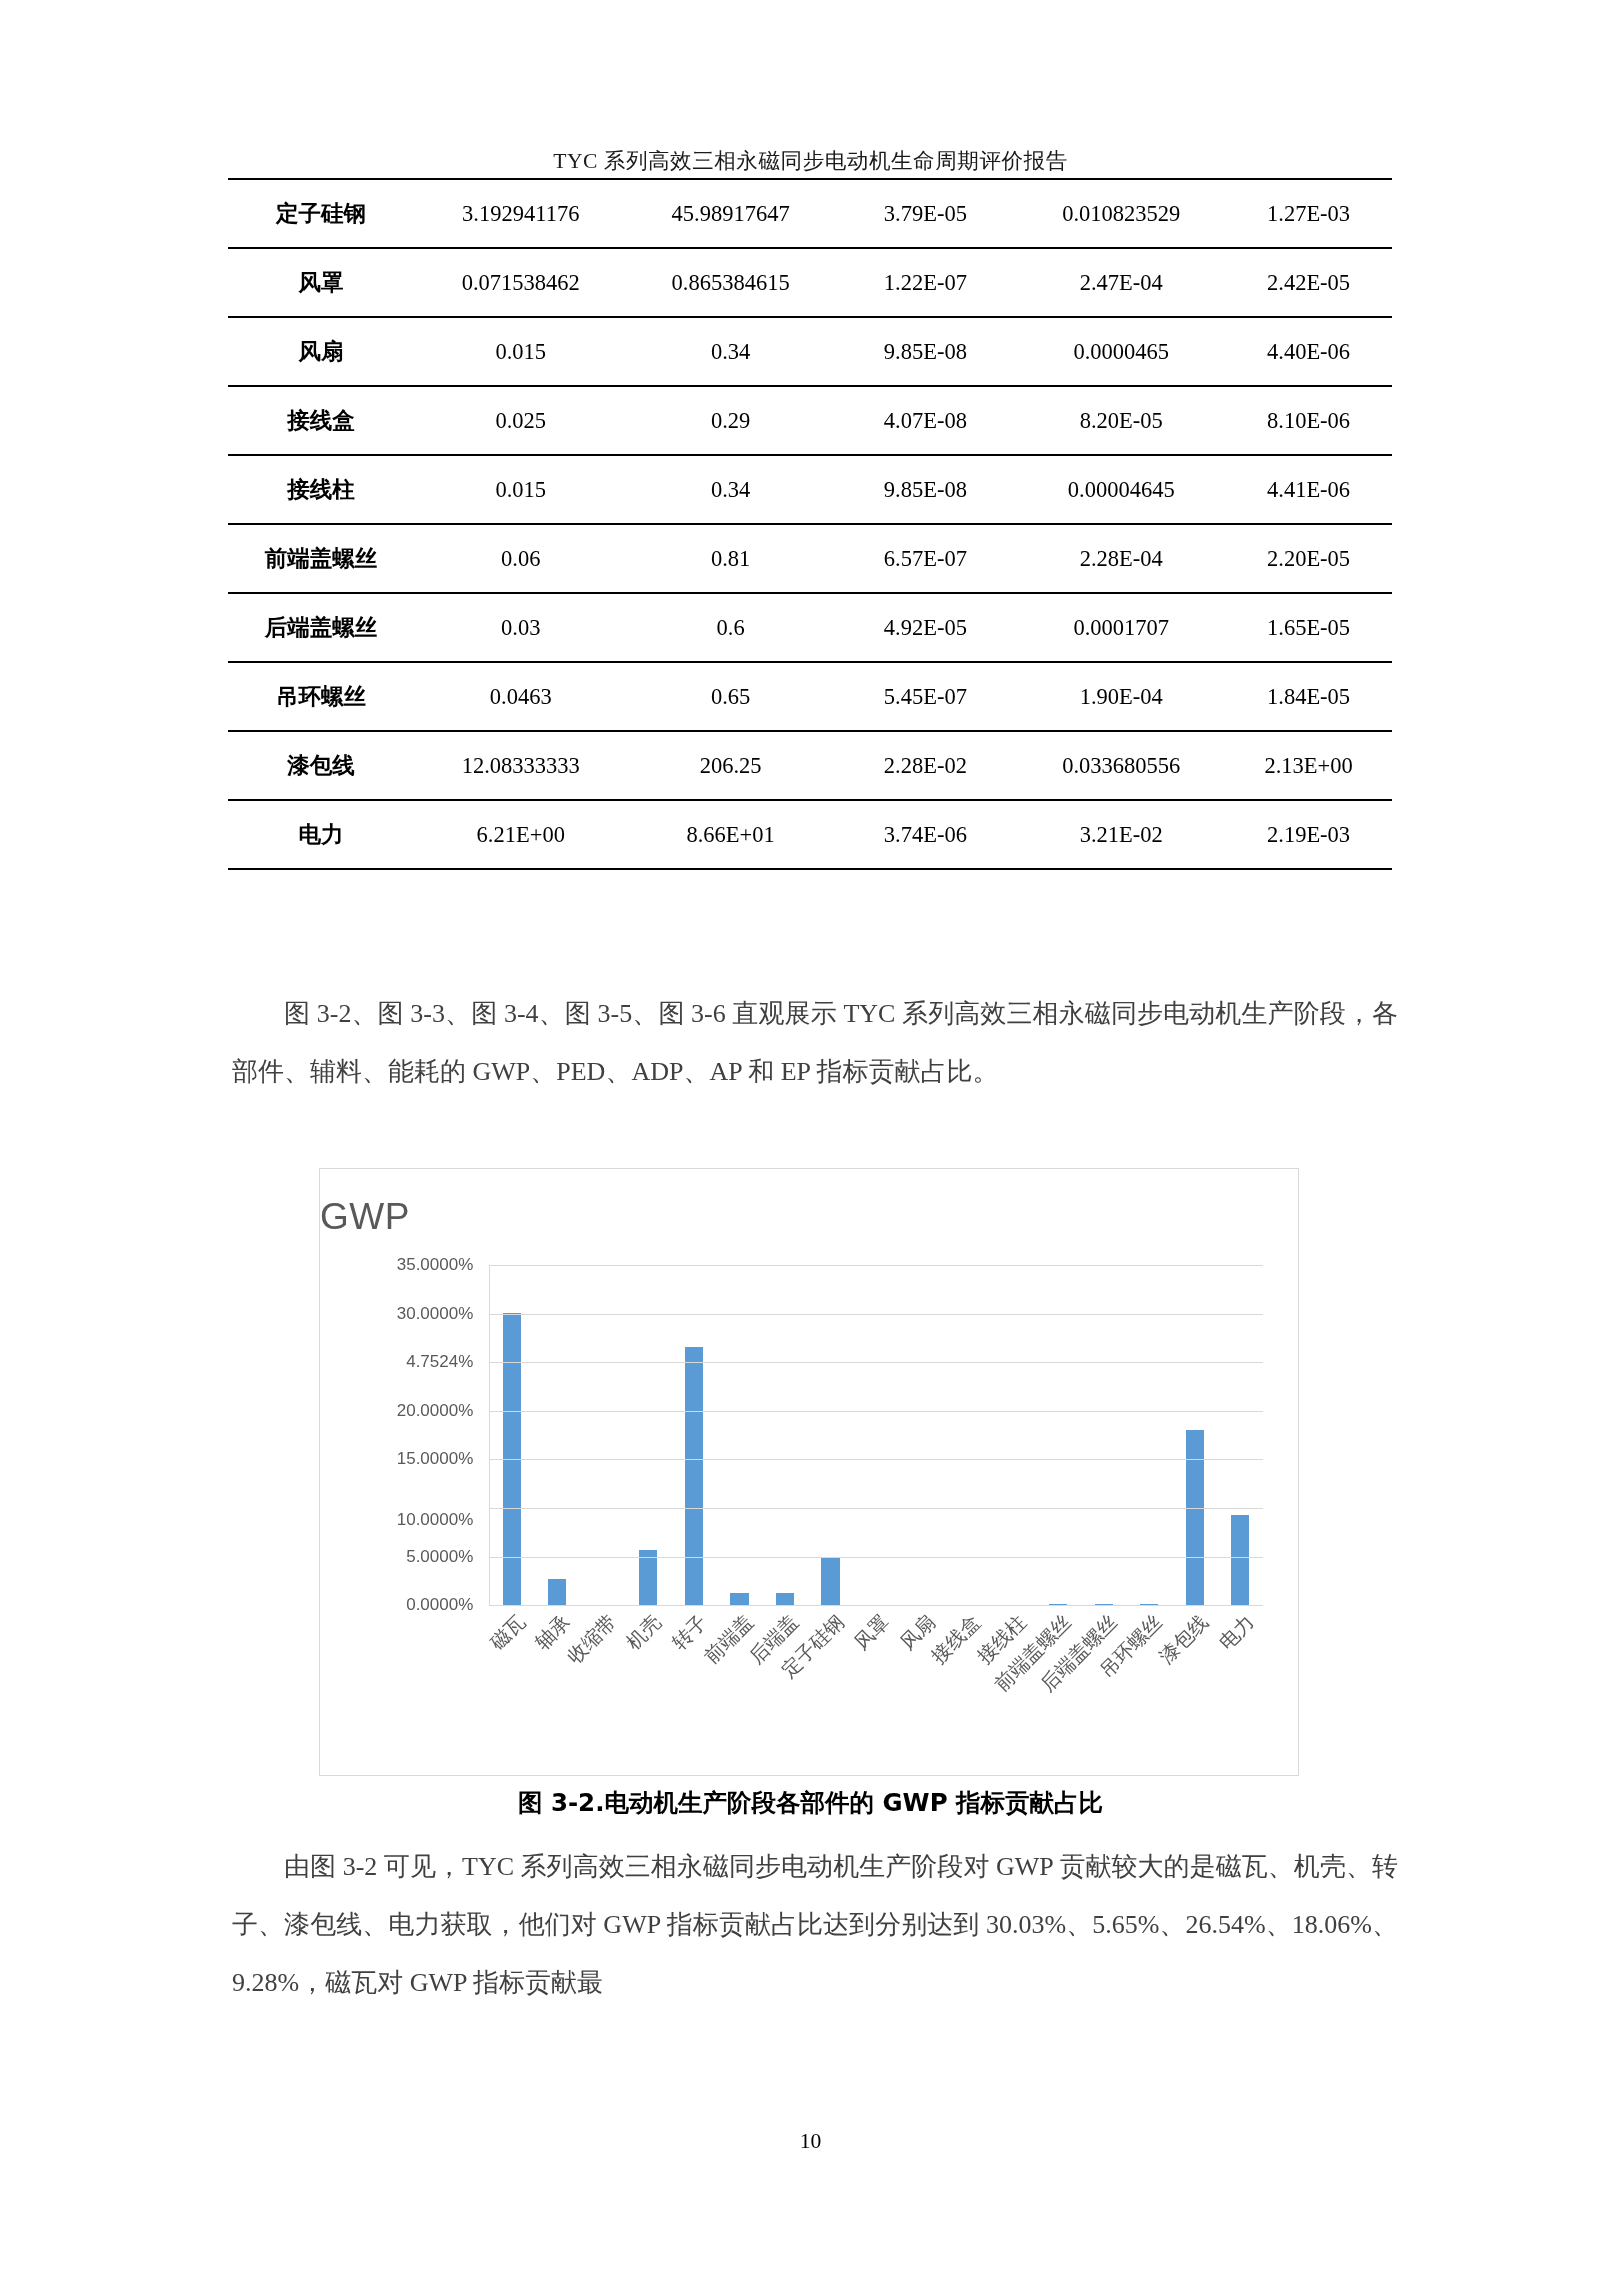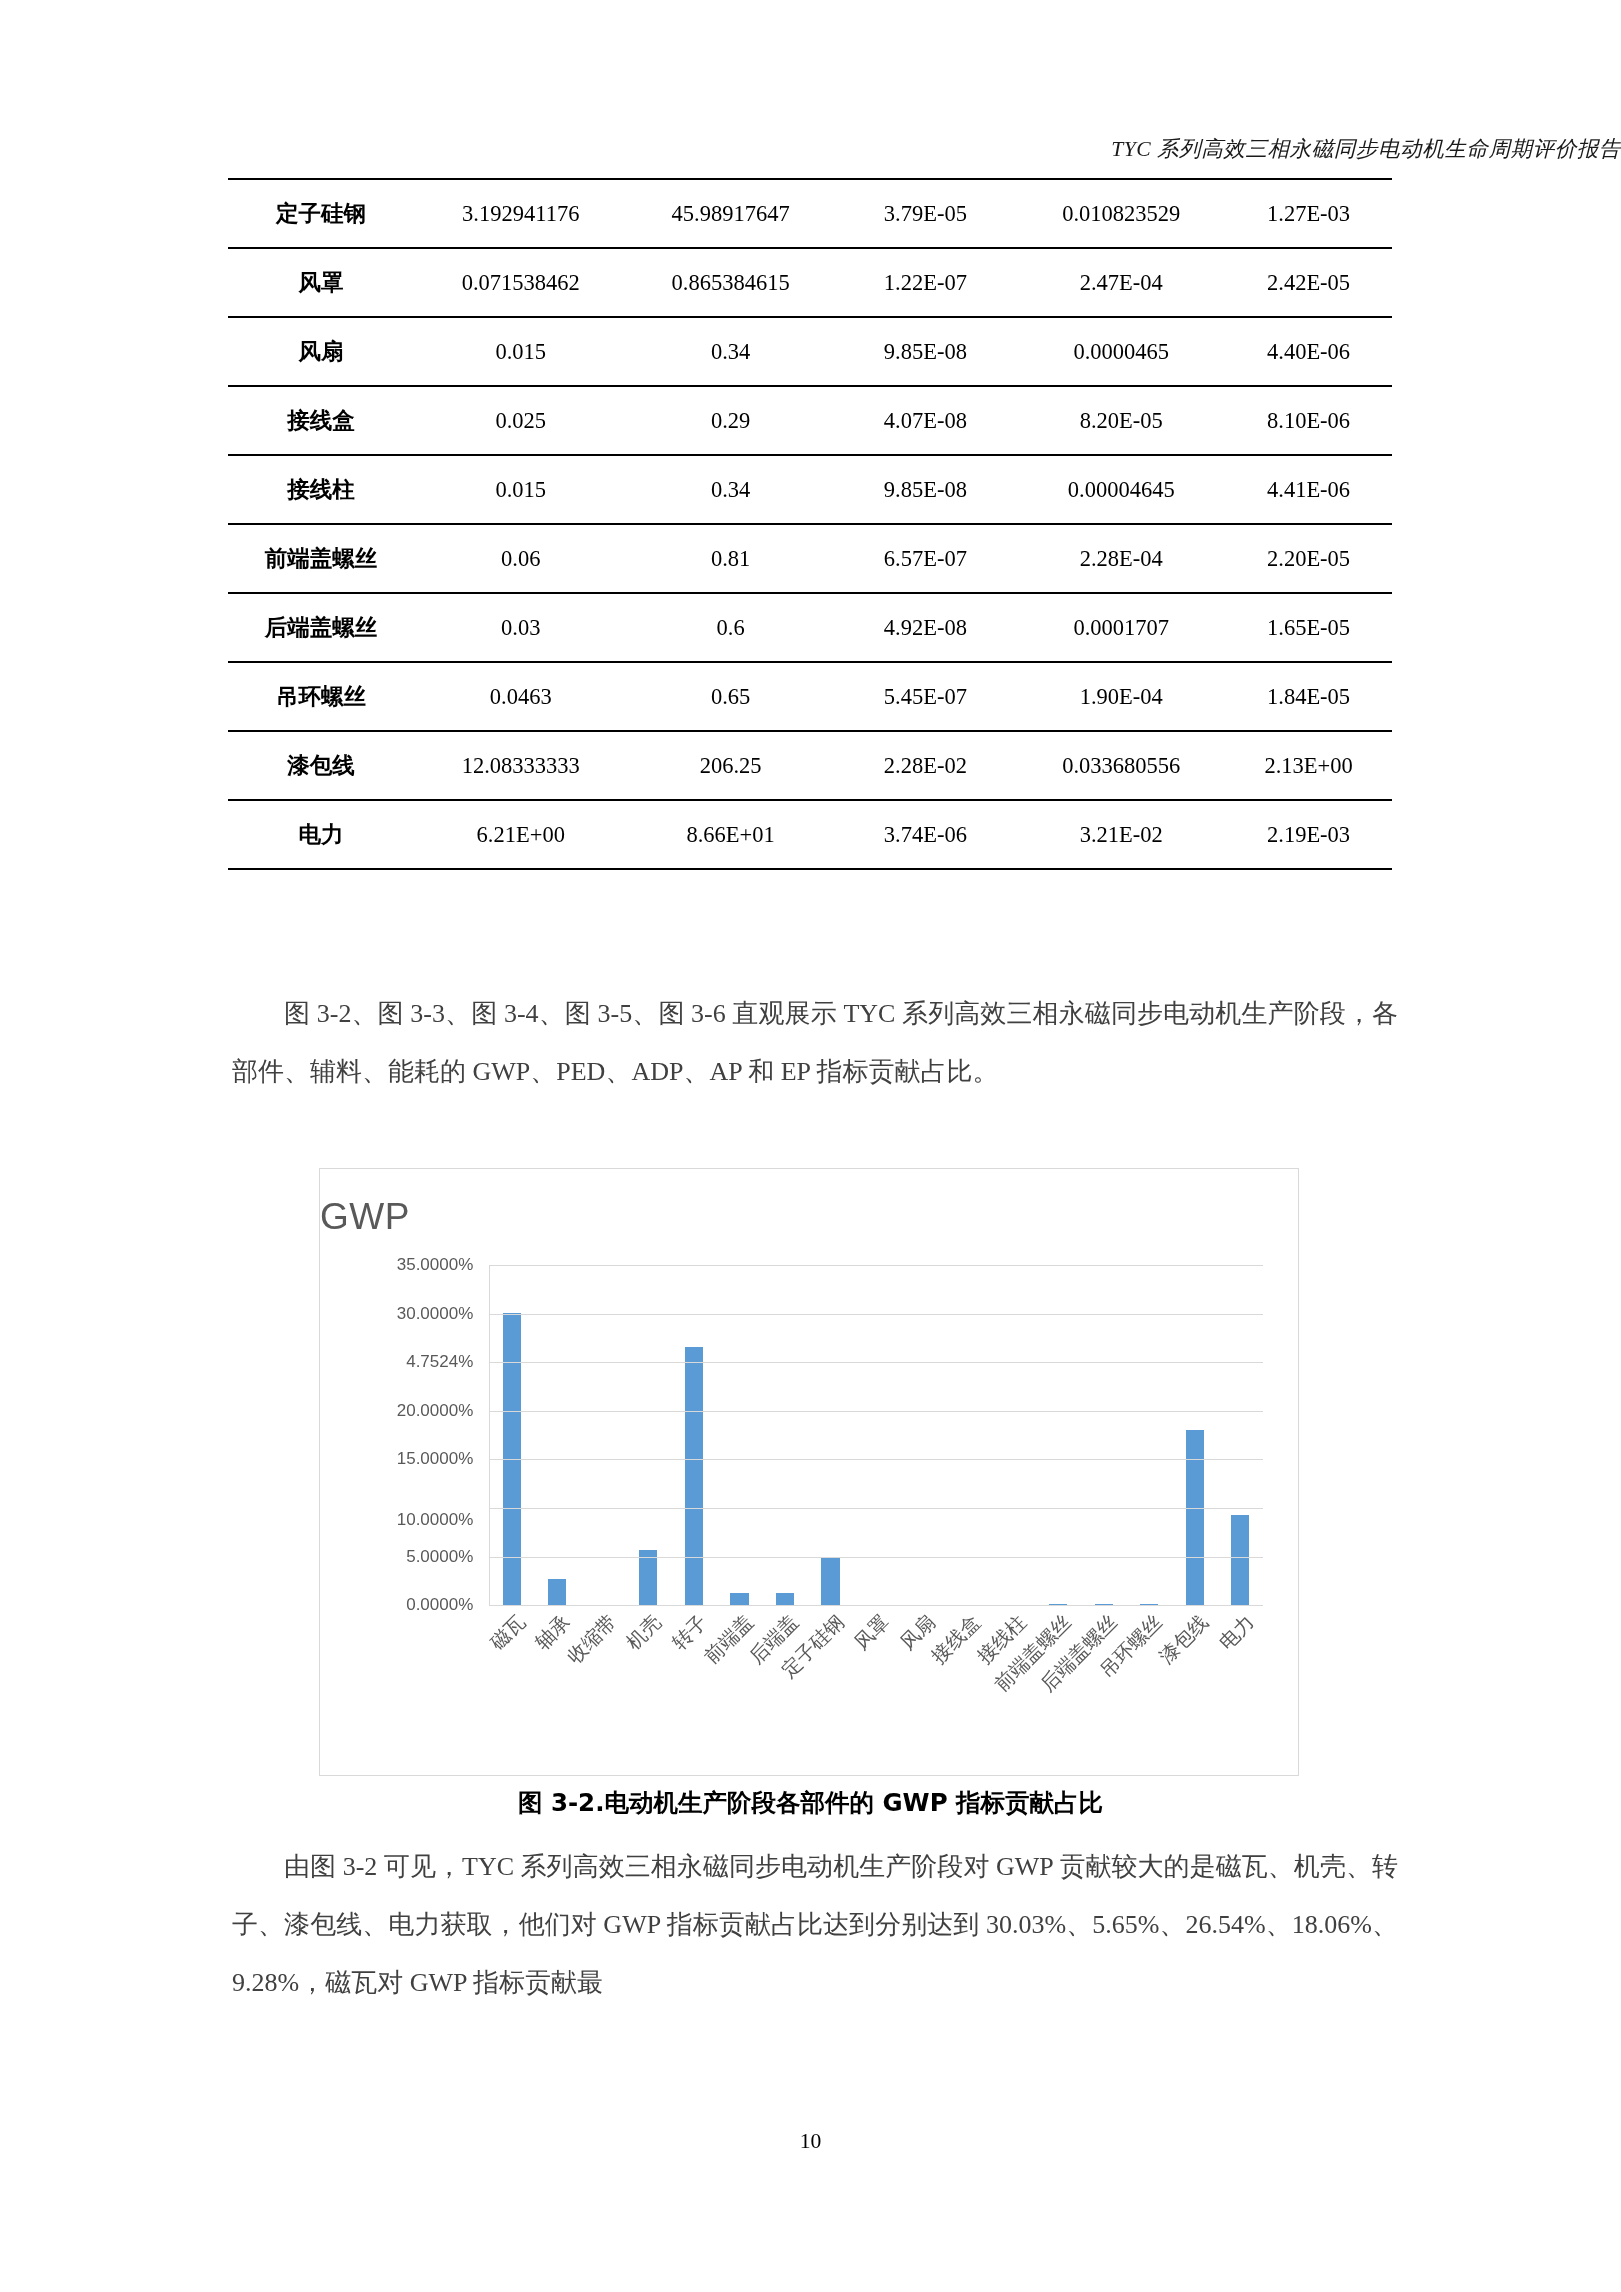--- a/index.html
+++ b/index.html
@@ -8,25 +8,24 @@
     background:#ffffff;
     font-family:"Liberation Serif", serif;
     color:#000;
     position:relative;
     overflow:hidden;
   }
   .page { position:absolute; inset:0; }
 
   
   .header {
-    position:absolute; top:134px; left:0; width:100%;
-    text-align:right;
+    position:absolute; top:146px; left:0; width:100%;
+    text-align:center;
     font-size:21.6px; letter-spacing:0.5px;
     color:#1a1a1a;
-    font-style:italic;
   }
 
   
   .tbl-wrap { position:absolute; top:178px; left:228px; width:1164px; }
   table.data { border-collapse:collapse; width:100%; }
   table.data tr { height:69px; }
   table.data td {
     text-align:center;
     font-size:22.5px;
     border-top:2.4px solid #000;
@@ -210,21 +209,21 @@
             <td class="v1">0.06</td>
             <td class="v2">0.81</td>
             <td class="v3">6.57E-07</td>
             <td class="v4">2.28E-04</td>
             <td class="v5">2.20E-05</td>
           </tr>
           <tr>
             <td class="name">后端盖螺丝</td>
             <td class="v1">0.03</td>
             <td class="v2">0.6</td>
-            <td class="v3">4.92E-08</td>
+            <td class="v3">4.92E-05</td>
             <td class="v4">0.0001707</td>
             <td class="v5">1.65E-05</td>
           </tr>
           <tr>
             <td class="name">吊环螺丝</td>
             <td class="v1">0.0463</td>
             <td class="v2">0.65</td>
             <td class="v3">5.45E-07</td>
             <td class="v4">1.90E-04</td>
             <td class="v5">1.84E-05</td>

